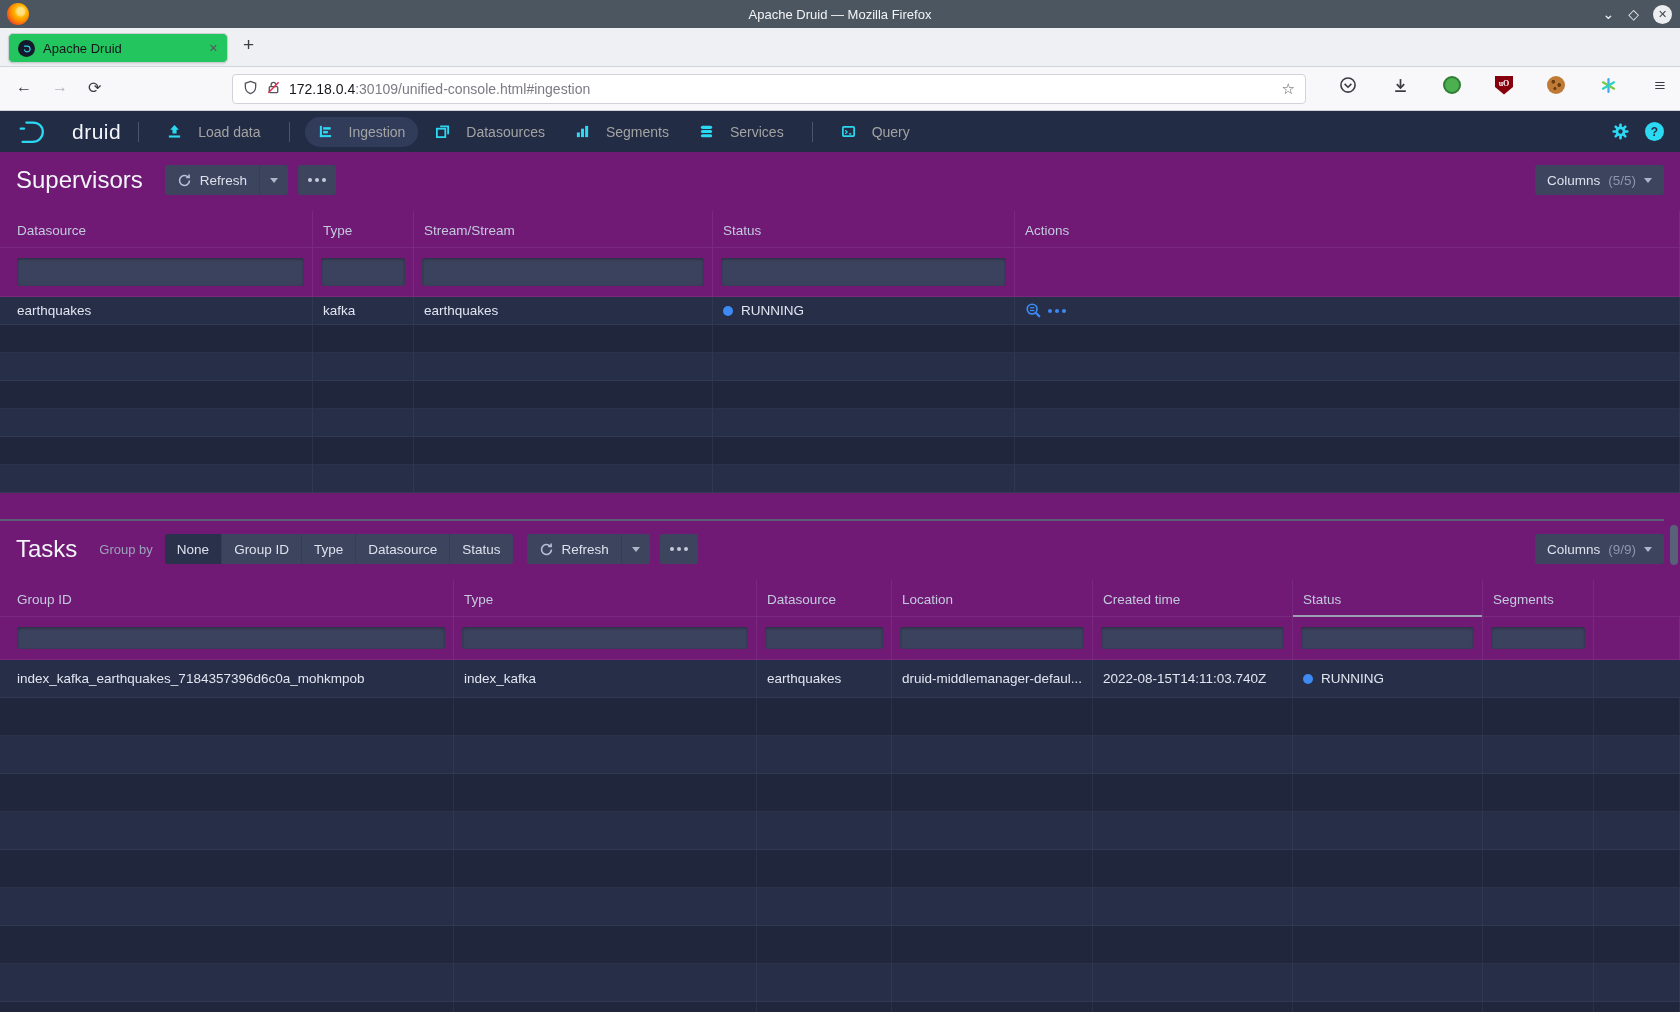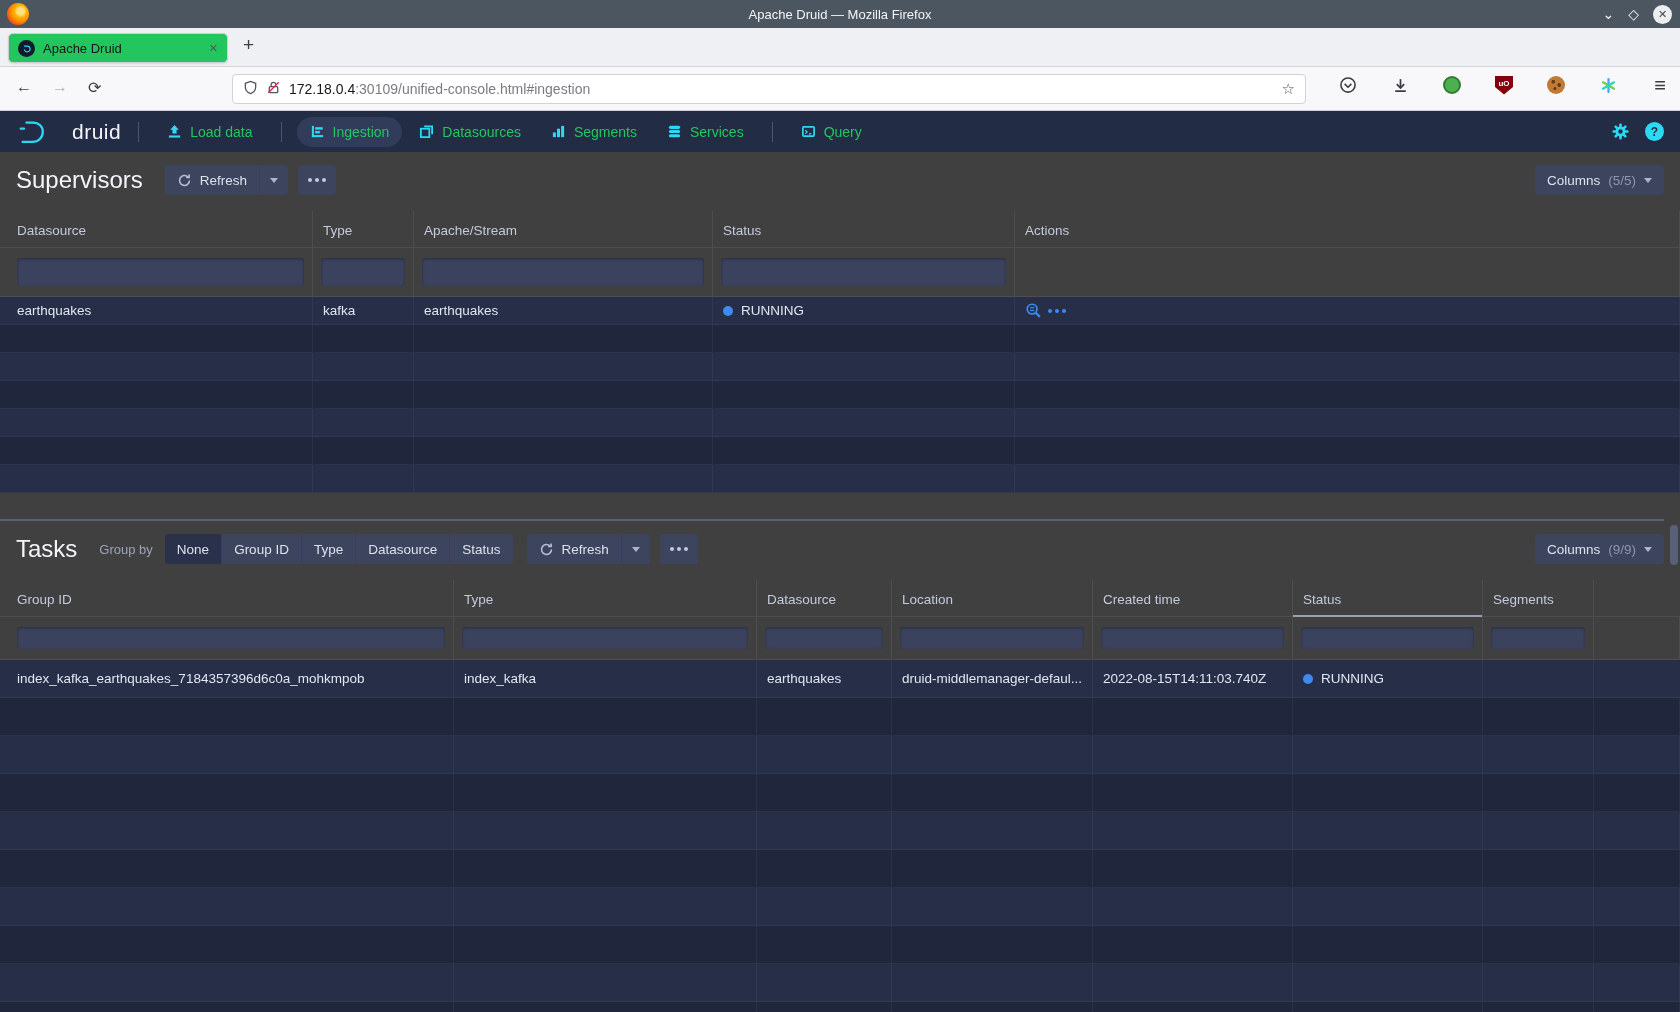--- a/index.html
+++ b/index.html
@@ -25,44 +25,44 @@
 
   .toolbar { position:absolute; top:67px; left:0; right:0; height:44px; background:#f8f8fa; border-bottom:1px solid #cfd1d7; }
   .nav-btn { position:absolute; top:11px; font-size:16px; color:#3b3b42; }
   .nav-btn.disabled { color:#b4b5bc; }
   .urlbar { position:absolute; left:232px; top:7px; width:1074px; height:30px; background:#ffffff; border:1px solid #d0d3da; border-radius:4px;
     display:flex; align-items:center; padding:0 10px; gap:8px; }
   .url-text { font-size:14px; white-space:nowrap; }
   .url-host { color:#17161c; }
   .url-rest { color:#7b7b85; }
   .url-star { margin-left:auto; font-size:15px; color:#55555e; }
-  .tool-icons { position:absolute; right:10px; top:8px; display:flex; align-items:center; gap:32px; }
+  .tool-icons { position:absolute; right:10px; top:8px; display:flex; align-items:center; gap:32px;font-family:Liberation Serif, serif; }
   .ti { width:20px; height:20px; display:flex; align-items:center; justify-content:center; }
   .ext-green { width:18px; height:18px; border-radius:50%; background:#4caf50; border:2px solid #2e7d32; }
   .ext-ublock { width:18px; height:19px; background:#85000c; clip-path:polygon(0 0,100% 0,100% 60%,50% 100%,0 60%);
     color:#fff; font-size:8px; font-weight:bold; display:flex; align-items:center; justify-content:center; padding-bottom:3px; }
   .ext-cookie { width:18px; height:18px; border-radius:50%; background:
     radial-gradient(circle at 35% 32%, #6b3e12 1.6px, transparent 2.1px),
     radial-gradient(circle at 68% 50%, #6b3e12 1.6px, transparent 2.1px),
     radial-gradient(circle at 44% 70%, #6b3e12 1.3px, transparent 1.8px), #bf7a36; }
   .menu-glyph { font-size:20px; color:#3b3b42; }
 
   
   .navbar { position:absolute; top:111px; left:0; right:0; height:41px; background:#232c45; display:flex; align-items:center; padding:0 16px; }
   .brand { display:flex; align-items:center; gap:24px; margin-right:4px; }
   .brand-text { color:#f4f6fb; font-size:21px; letter-spacing:.5px; }
   .nav-divider { width:1px; height:20px; background:#4b5470; margin:0 13px; }
-  .nav-item { display:flex; align-items:center; gap:8px; color:#22c55e; font-size:14px; padding:7px 13px; border-radius:17px; margin:0 2px; }
+  .nav-item { display:flex; align-items:center; gap:16px; color:#a3a3a3; font-size:14px; padding:7px 13px; border-radius:17px; margin:0 2px; }
   .nav-item.active { background:#313c5b; }
   .nav-right { margin-left:auto; display:flex; align-items:center; gap:15px; }
   .help-circle { width:19px; height:19px; border-radius:50%; background:#2cd9f2; color:#232c45; font-size:12px; font-weight:bold;
     display:flex; align-items:center; justify-content:center; }
 
   
-  .content { position:absolute; top:152px; left:0; right:0; bottom:0; background:#404040; }
+  .content { position:absolute; top:152px; left:0; right:0; bottom:0; background:#701a75; }
   .sec-toolbar { display:flex; align-items:center; padding:13px 14px 12px 16px; }
   .sec-title { font-size:24px; font-weight:400; color:#f3f5fa; margin-right:22px; }
   .btn { height:30px; background:#3c445e; border-radius:3px; color:#dde1ed; font-size:13.5px; display:flex; align-items:center; padding:0 12px; gap:8px; }
   .btn.active { background:#2a314b; }
   .btn-group { display:flex; gap:1px; }
   .btn-group .btn { border-radius:0; }
   .btn-group .btn:first-child { border-radius:3px 0 0 3px; }
   .btn-group .btn:last-child { border-radius:0 3px 3px 0; }
   .btn-caret { width:28px; padding:0; justify-content:center; }
   .btn-more { margin-left:10px; width:38px; justify-content:center; }
@@ -283,21 +283,21 @@
     <div class="btn columns-btn">
       <span>Columns</span>
       <span class="col-count">(5/5)</span>
       <span class="caret"></span>
     </div>
   </div>
 
   <div class="thead sup-grid">
     <div class="th">Datasource</div>
     <div class="th">Type</div>
-    <div class="th">Apache/Stream</div>
+    <div class="th">Stream/Stream</div>
     <div class="th">Status</div>
     <div class="th">Actions</div>
   </div>
 
   <div class="tfilter sup-filter sup-grid">
     <div class="fc"><input style=""></div>
     <div class="fc"><input style=""></div>
     <div class="fc"><input style=""></div>
     <div class="fc"><input style=""></div>
     <div class="fc"></div>

